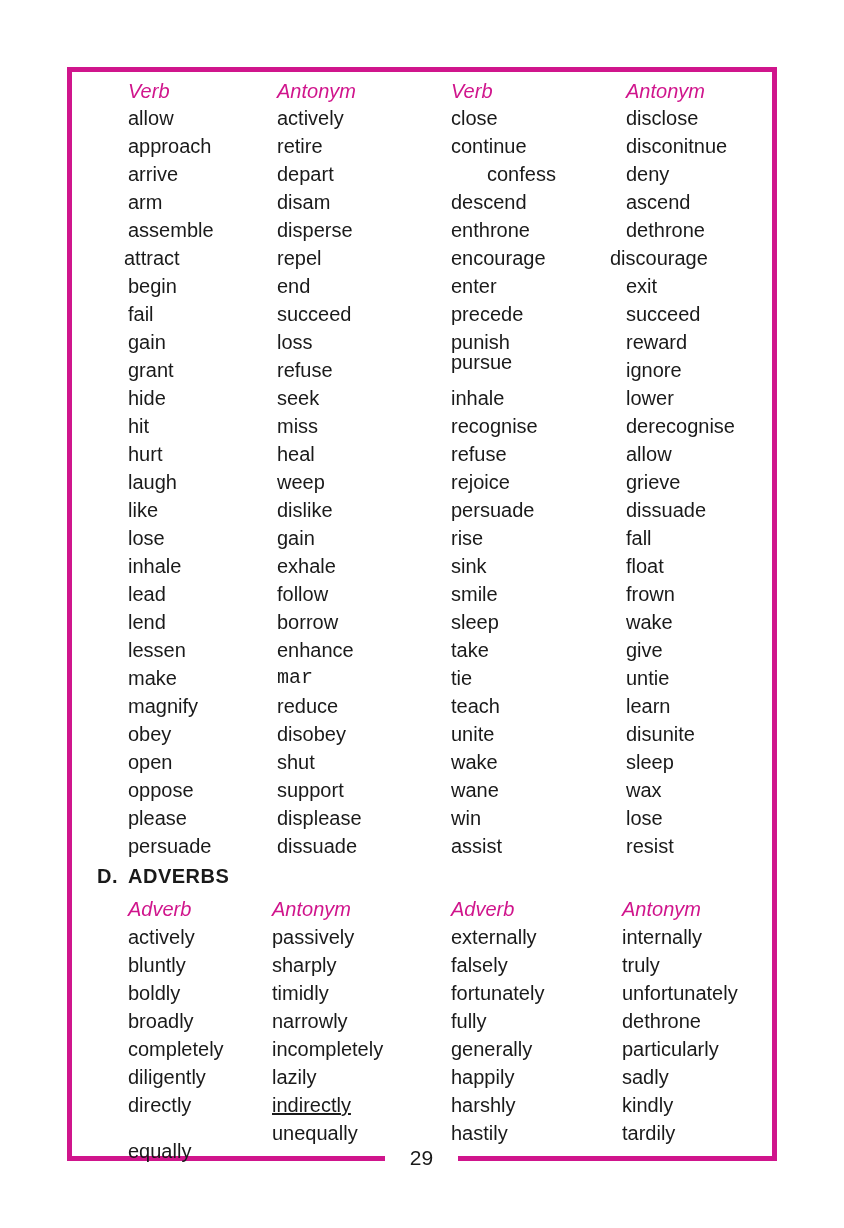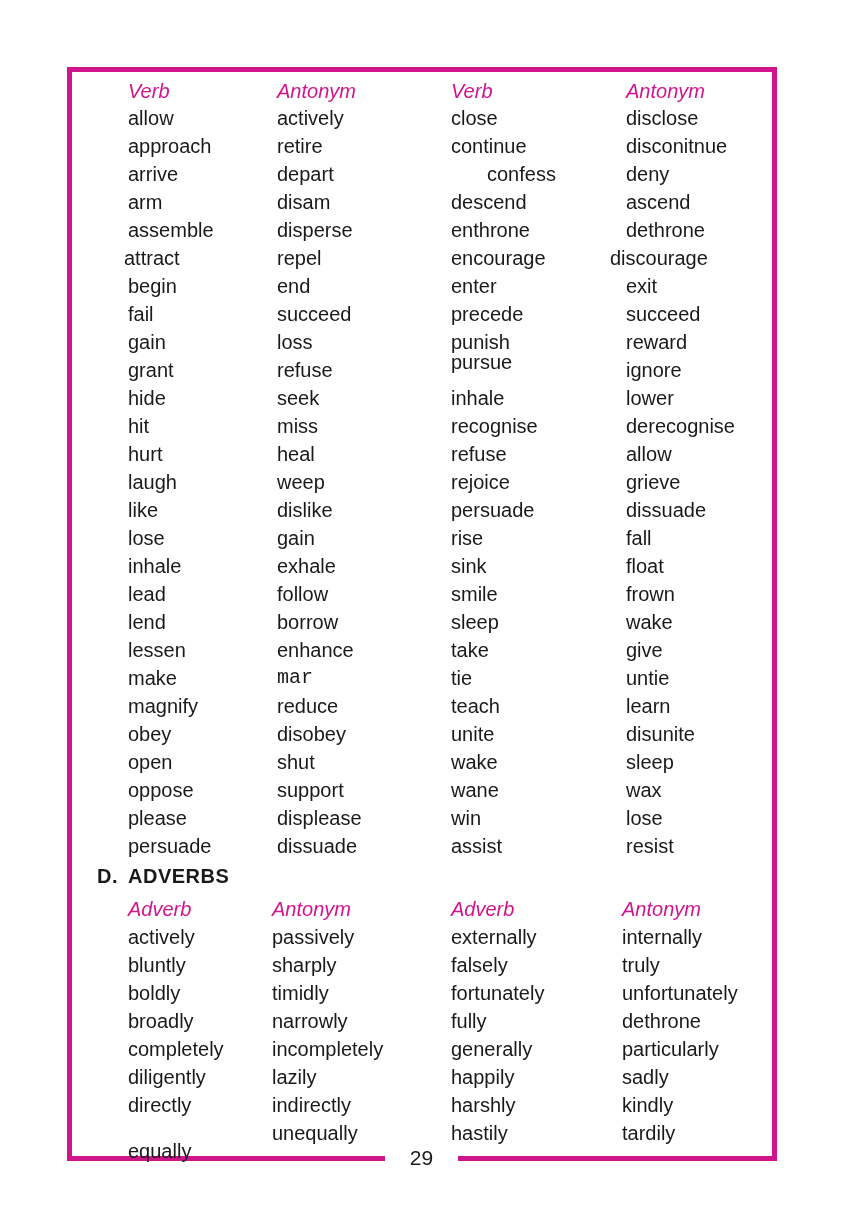--- a/index.html
+++ b/index.html
@@ -164,20 +164,20 @@
     <div class="cell" style="left: 622px; top: 1007px;">dethrone</div>
     <div class="cell" style="left: 128px; top: 1035px;">completely</div>
     <div class="cell" style="left: 272px; top: 1035px;">incompletely</div>
     <div class="cell" style="left: 451px; top: 1035px;">generally</div>
     <div class="cell" style="left: 622px; top: 1035px;">particularly</div>
     <div class="cell" style="left: 128px; top: 1063px;">diligently</div>
     <div class="cell" style="left: 272px; top: 1063px;">lazily</div>
     <div class="cell" style="left: 451px; top: 1063px;">happily</div>
     <div class="cell" style="left: 622px; top: 1063px;">sadly</div>
     <div class="cell" style="left: 128px; top: 1091px;">directly</div>
-    <div class="cell" style="left: 272px; top: 1091px;">indirectly</div>
+    <div class="cell" style="left: 272px; top: 1091px; text-decoration: underline;">indirectly</div>
     <div class="cell" style="left: 451px; top: 1091px;">harshly</div>
     <div class="cell" style="left: 622px; top: 1091px;">kindly</div>
     <div class="cell" style="left: 128px; top: 1119px; margin-top: 18px;">equally</div>
     <div class="cell" style="left: 272px; top: 1119px;">unequally</div>
     <div class="cell" style="left: 451px; top: 1119px;">hastily</div>
     <div class="cell" style="left: 622px; top: 1119px;">tardily</div>
   </div>
 
 </body></html>

